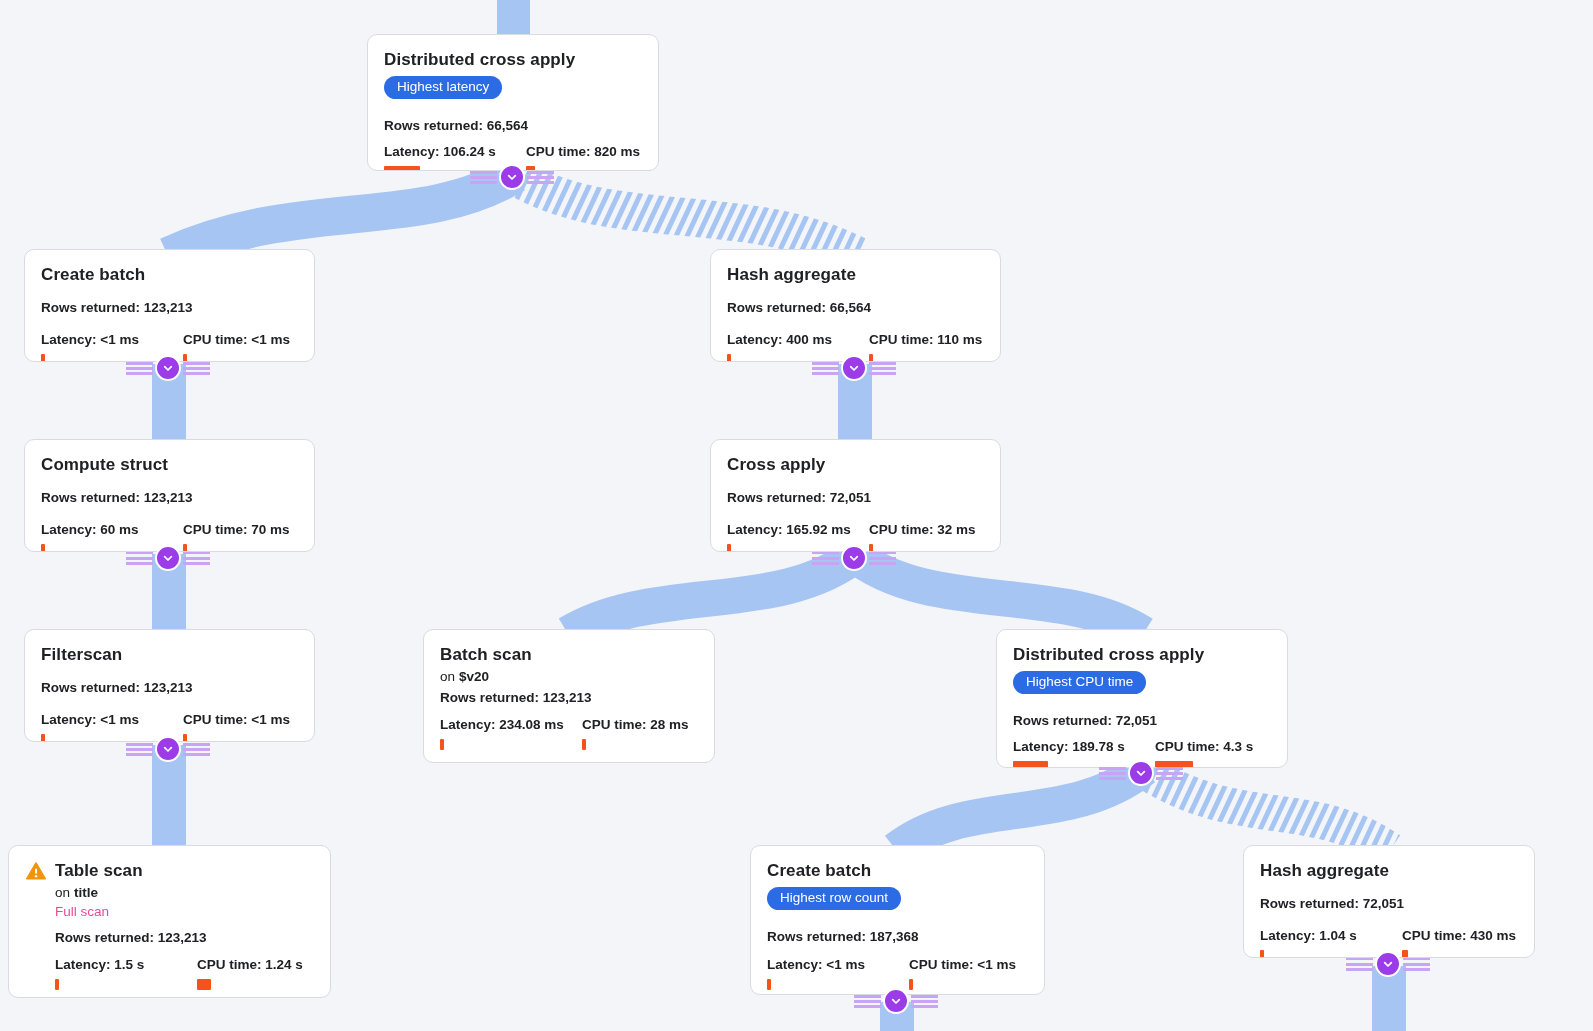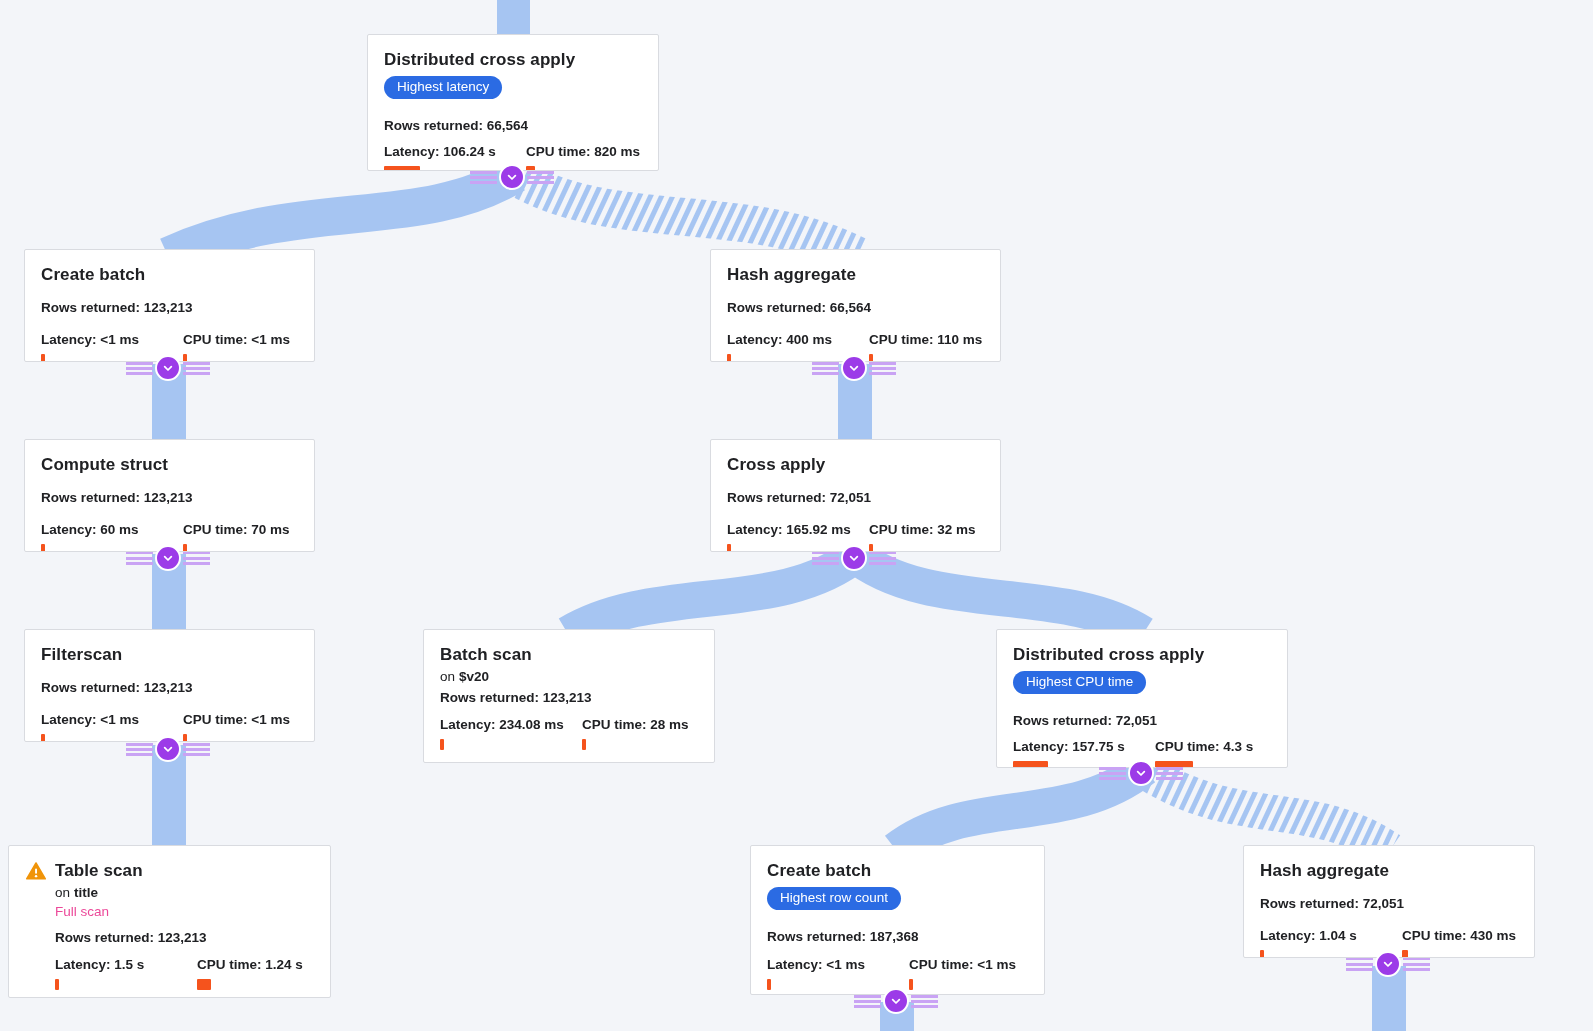--- a/index.html
+++ b/index.html
@@ -5,21 +5,21 @@
   html,body{margin:0;padding:0;}
   body{
     width:1593px;height:1031px;position:relative;overflow:hidden;
     background:#F3F5F9;
     font-family:"Liberation Sans","DejaVu Sans",sans-serif;
     color:#202124;
   }
   #edges{position:absolute;left:0;top:0;z-index:0;}
   .node{
     position:absolute;z-index:1;box-sizing:border-box;
-    background:#ffffff;border:1px solid #D9DBE0;border-radius:2px;
+    background:#ffffff;border:1px solid #D9DBE0;border-radius:10px;
     padding:13px 16px 2px 16px;overflow:hidden;
   }
   .node-flex{display:flex;align-items:flex-start;justify-content:space-between;}
   .warn-col{flex:0 0 30px;padding-top:1px;}
   .content{flex:1 1 auto;min-width:0;}
   .node-title{font-size:17px;font-weight:700;line-height:24px;letter-spacing:.1px;}
   .badge{
     display:inline-block;margin:4px 0 6px 0;padding:3px 13px 4px 13px;
     background:#2B6BE3;color:#ffffff;font-size:13.5px;font-weight:400;
     border-radius:12px;line-height:16px;
@@ -206,21 +206,21 @@
     </div>
   </div>
 </div>
 
 <div class="node" style="left:996px;top:629px;width:292px;height:139px">
   <div class="node-title">Distributed cross apply</div>
   <div><span class="badge">Highest CPU time</span></div>
   <div class="rows">Rows returned: 72,051</div>
   <div class="metrics" style="margin-top:8px">
     <div>
-      <div class="metric-label">Latency: 157.75 s</div>
+      <div class="metric-label">Latency: 189.78 s</div>
       <div class="bar" style="width: 35px;"></div>
     </div>
     <div>
       <div class="metric-label">CPU time: 4.3 s</div>
       <div class="bar" style="width: 38px;"></div>
     </div>
   </div>
 </div>
 
 <div class="node" style="left:750px;top:845px;width:295px;height:150px">

